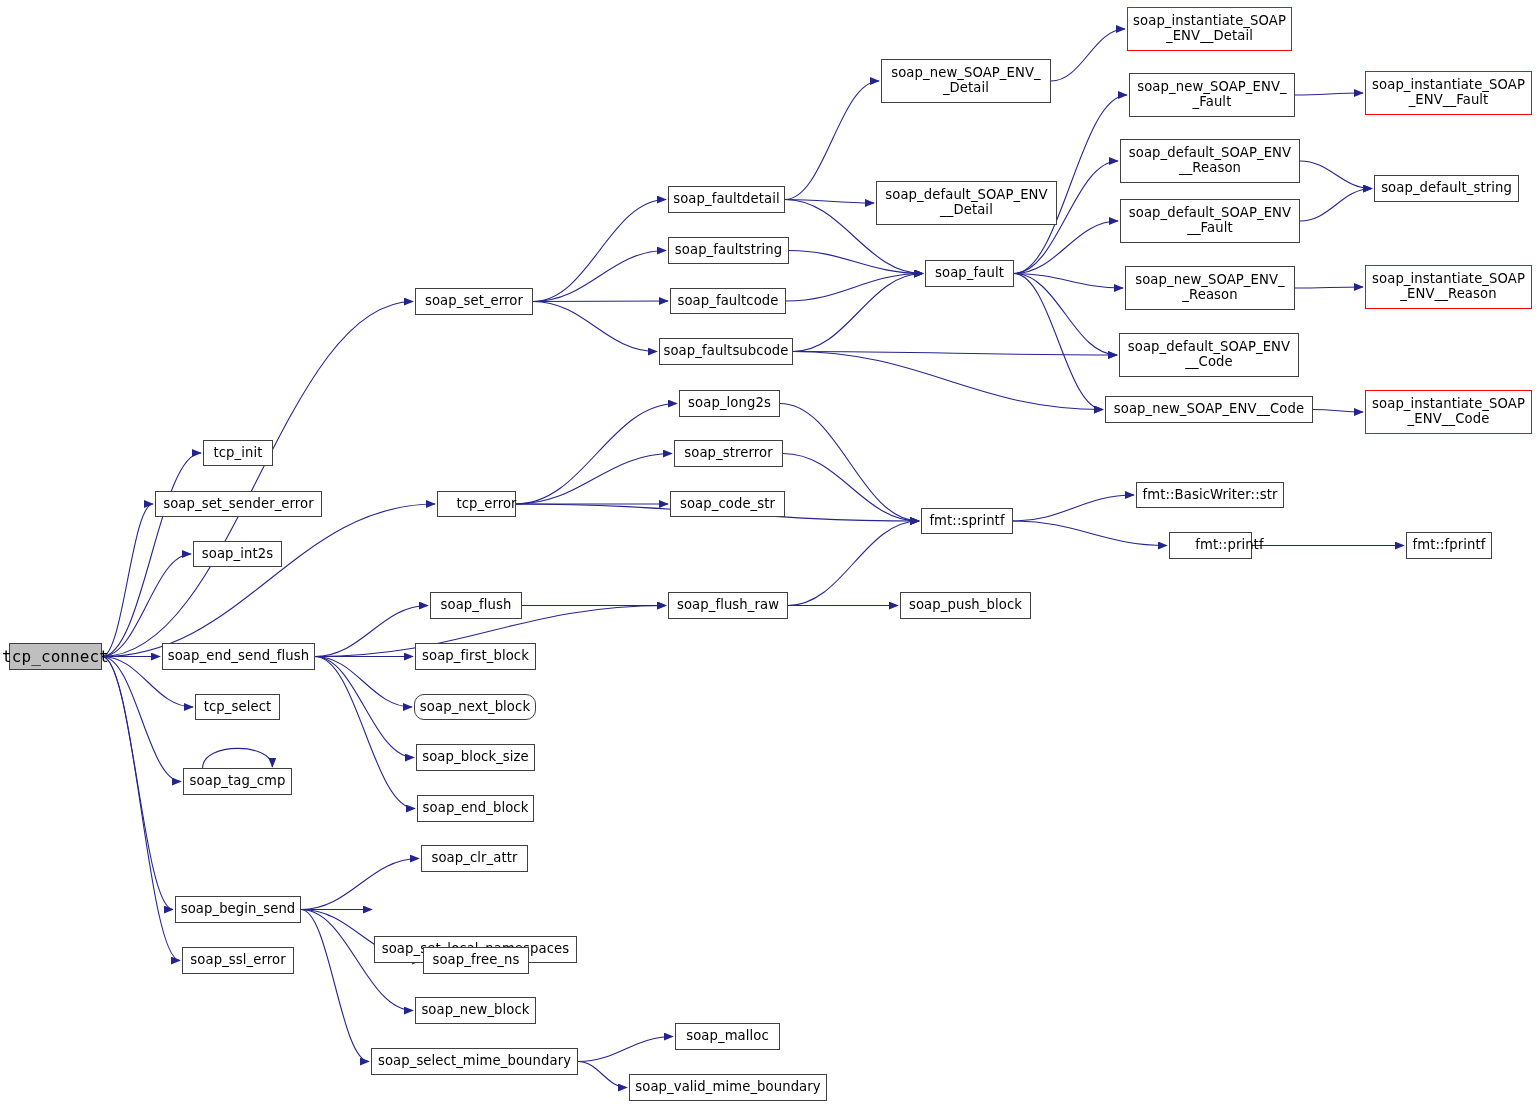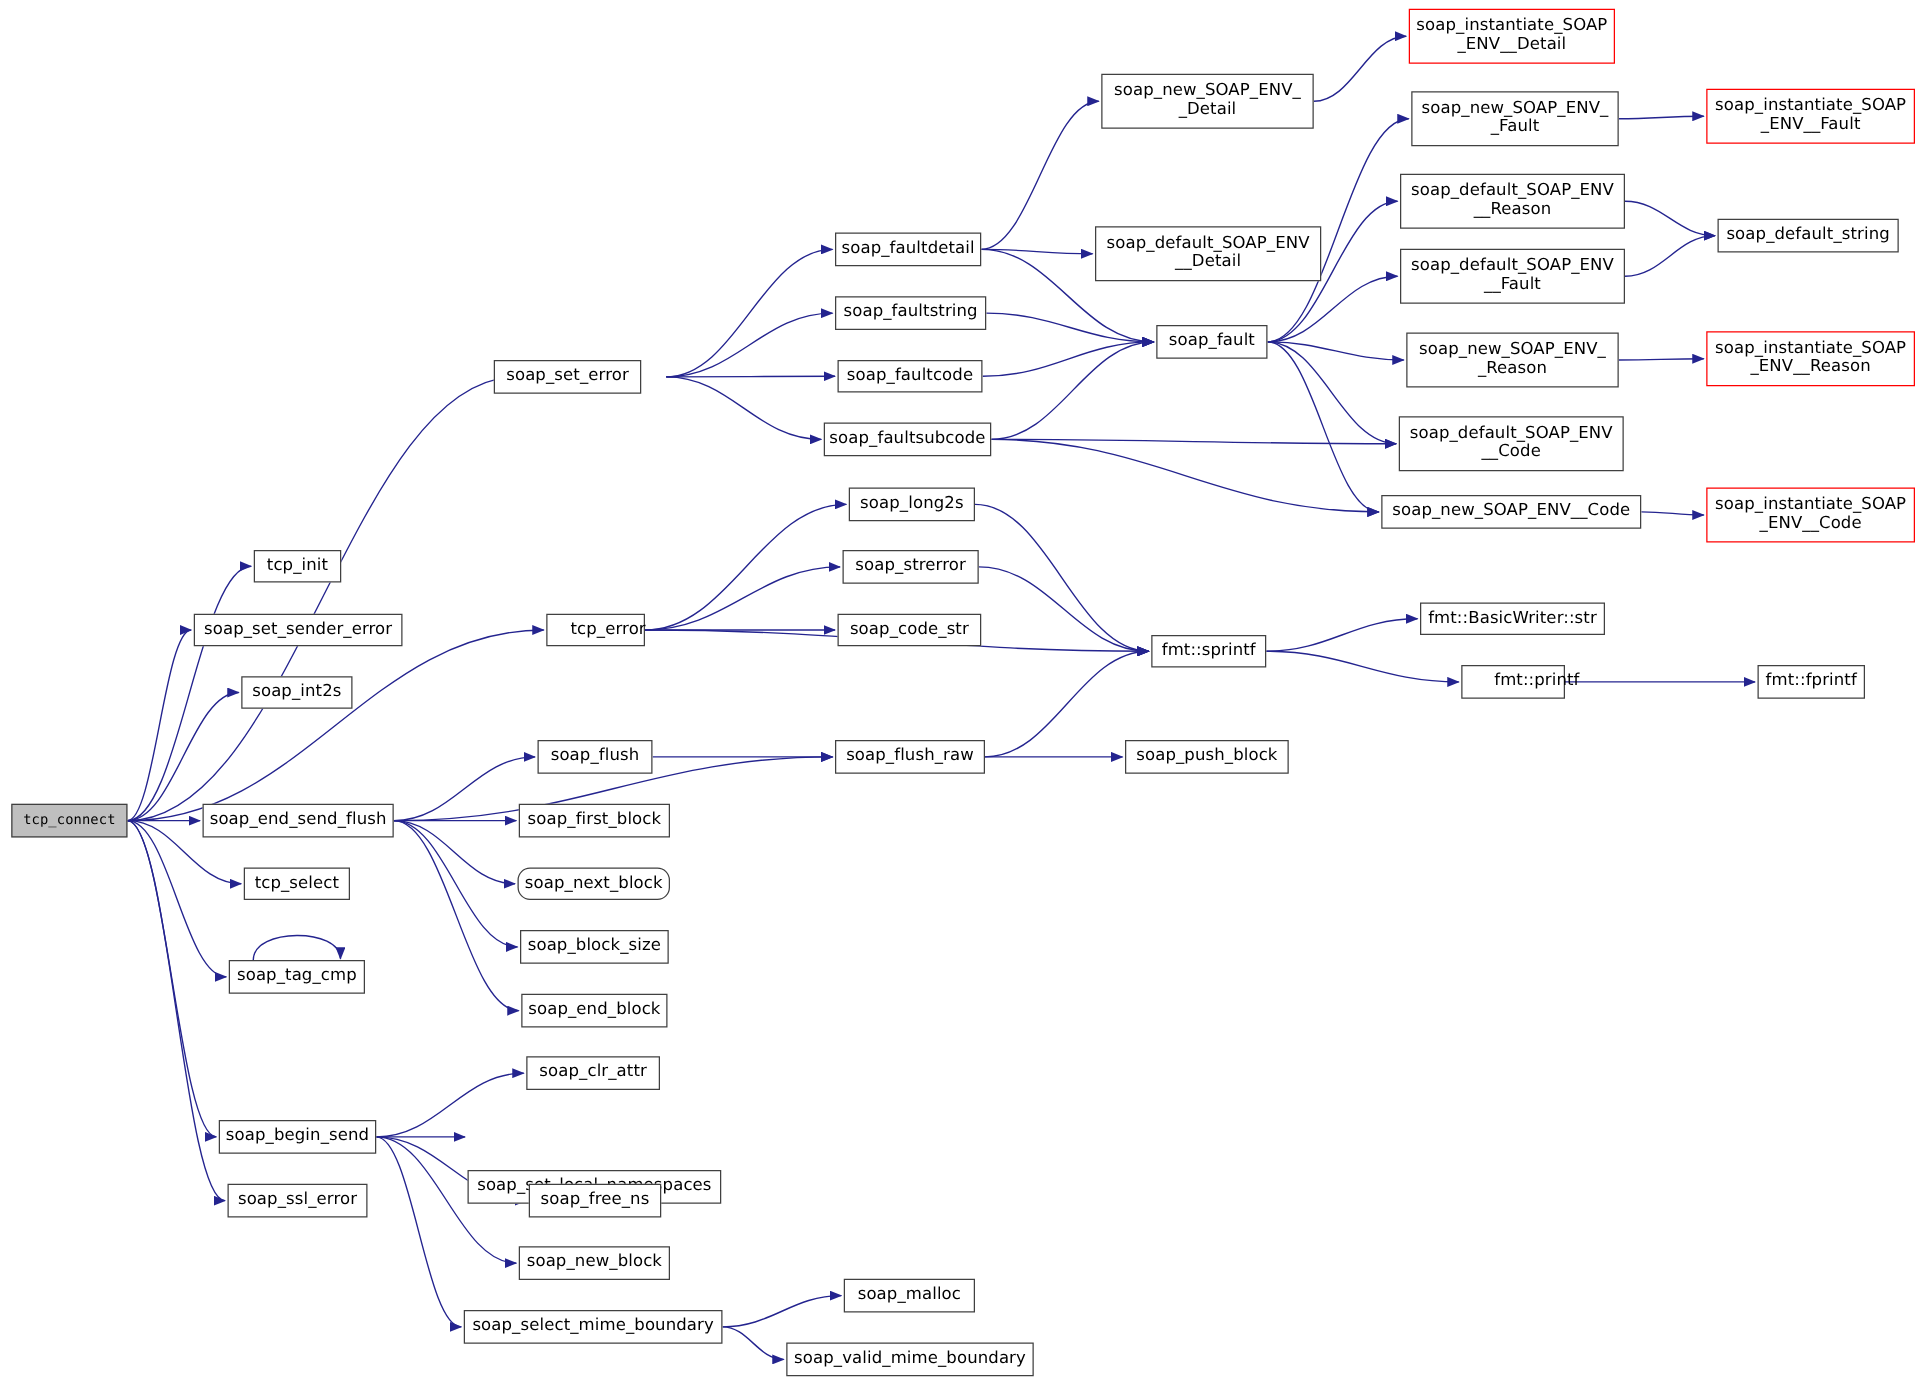--- a/index.html
+++ b/index.html
@@ -7,21 +7,21 @@
   #stage{position:relative;width:1539px;height:1106px;background:#ffffff;
          font-family:"DejaVu Sans", sans-serif;overflow:hidden;}
   svg.edges{position:absolute;left:0;top:0;width:1539px;height:1106px;pointer-events:none;}
   .node{position:absolute;box-sizing:border-box;background:#ffffff;
         border:1px solid #404040;display:flex;align-items:center;justify-content:center;
         text-align:center;line-height:1.12;color:#000000;
         font-family:"DejaVu Sans", sans-serif;font-size:13.2px;
         white-space:pre;letter-spacing:0.1px;}
   .node.red{border:1px solid #ff0000;}
   .node.hl{background:#bfbfbf;border:1px solid #404040;
-           font-family:"DejaVu Sans Mono", monospace;font-size:11px;}
+           font-family:"DejaVu Sans Mono", monospace;font-size:16px;}
 </style>
 </head>
 <body>
 
 <div id="stage">
   <svg class="edges">
     <defs>
       <marker id="ar" markerWidth="10" markerHeight="8" refX="9.2" refY="4" orient="auto" markerUnits="userSpaceOnUse">
         <path d="M0,0 L10,4 L0,8 z" fill="#24248f"></path>
       </marker>
@@ -92,21 +92,21 @@
   <div id="node-layer">
       <div class="node hl" style="left: 9px; top: 643px; width: 93px; height: 27px;"><span>tcp_connect</span></div>
       <div class="node" style="left: 203px; top: 440px; width: 70px; height: 26px;"><span>tcp_init</span></div>
       <div class="node" style="left: 155px; top: 491px; width: 167px; height: 26px;"><span>soap_set_sender_error</span></div>
       <div class="node" style="left: 193px; top: 541px; width: 89px; height: 26px;"><span>soap_int2s</span></div>
       <div class="node" style="left: 162px; top: 643px; width: 153px; height: 27px;"><span>soap_end_send_flush</span></div>
       <div class="node" style="left: 195px; top: 694px; width: 85px; height: 26px;"><span>tcp_select</span></div>
       <div class="node" style="left: 183px; top: 768px; width: 109px; height: 27px;"><span>soap_tag_cmp</span></div>
       <div class="node" style="left: 175px; top: 896px; width: 126px; height: 27px;"><span>soap_begin_send</span></div>
       <div class="node" style="left: 182px; top: 947px; width: 112px; height: 27px;"><span>soap_ssl_error</span></div>
-      <div class="node" style="left: 395px; top: 288px; width: 118px; height: 27px;"><span>soap_set_error</span></div>
+      <div class="node" style="left: 415px; top: 288px; width: 118px; height: 27px;"><span>soap_set_error</span></div>
       <div class="node" style="left: 668px; top: 186px; width: 117px; height: 27px;"><span>soap_faultdetail</span></div>
       <div class="node" style="left: 668px; top: 237px; width: 121px; height: 27px;"><span>soap_faultstring</span></div>
       <div class="node" style="left: 670px; top: 288px; width: 116px; height: 26px; justify-content: center;"><span>soap_faultcode</span></div>
       <div class="node" style="left: 659px; top: 338px; width: 134px; height: 27px;"><span>soap_faultsubcode</span></div>
       <div class="node" style="left: 881px; top: 59px; width: 170px; height: 44px;"><span>soap_new_SOAP_ENV_
 _Detail</span></div>
       <div class="node" style="left: 876px; top: 181px; width: 181px; height: 44px;"><span>soap_default_SOAP_ENV
 __Detail</span></div>
       <div class="node" style="left: 925px; top: 260px; width: 89px; height: 27px;"><span>soap_fault</span></div>
       <div class="node red" style="left: 1127px; top: 7px; width: 165px; height: 44px;"><span>soap_instantiate_SOAP

